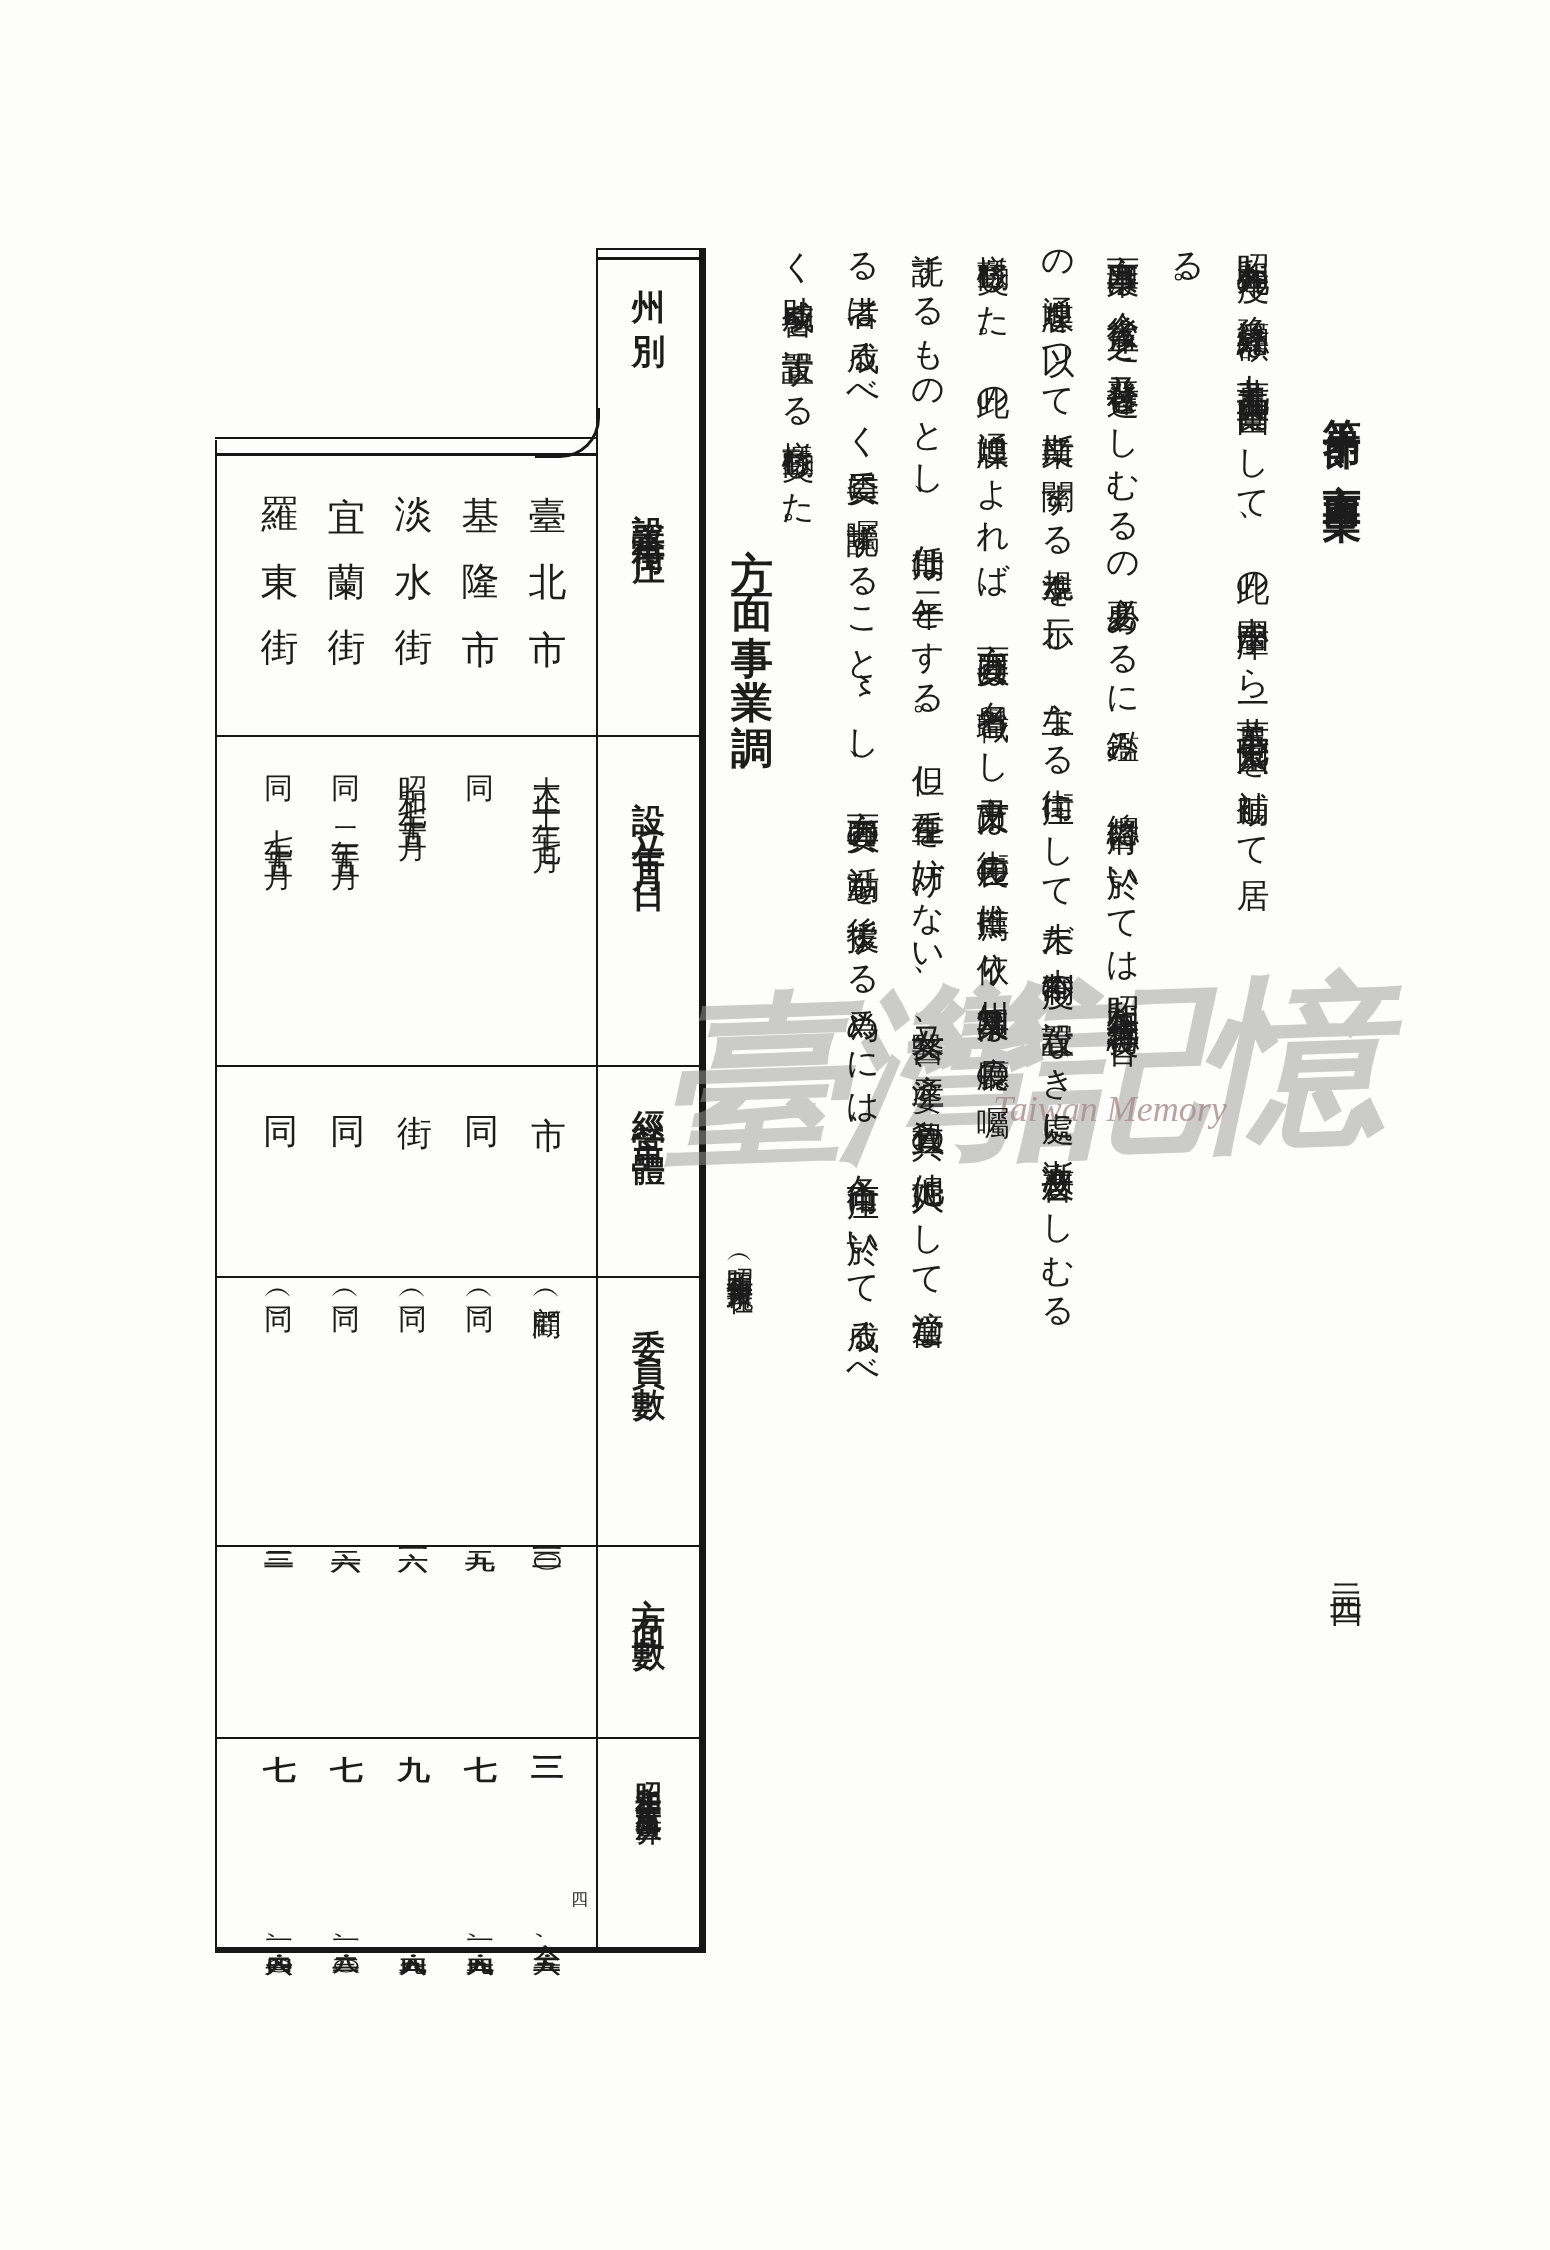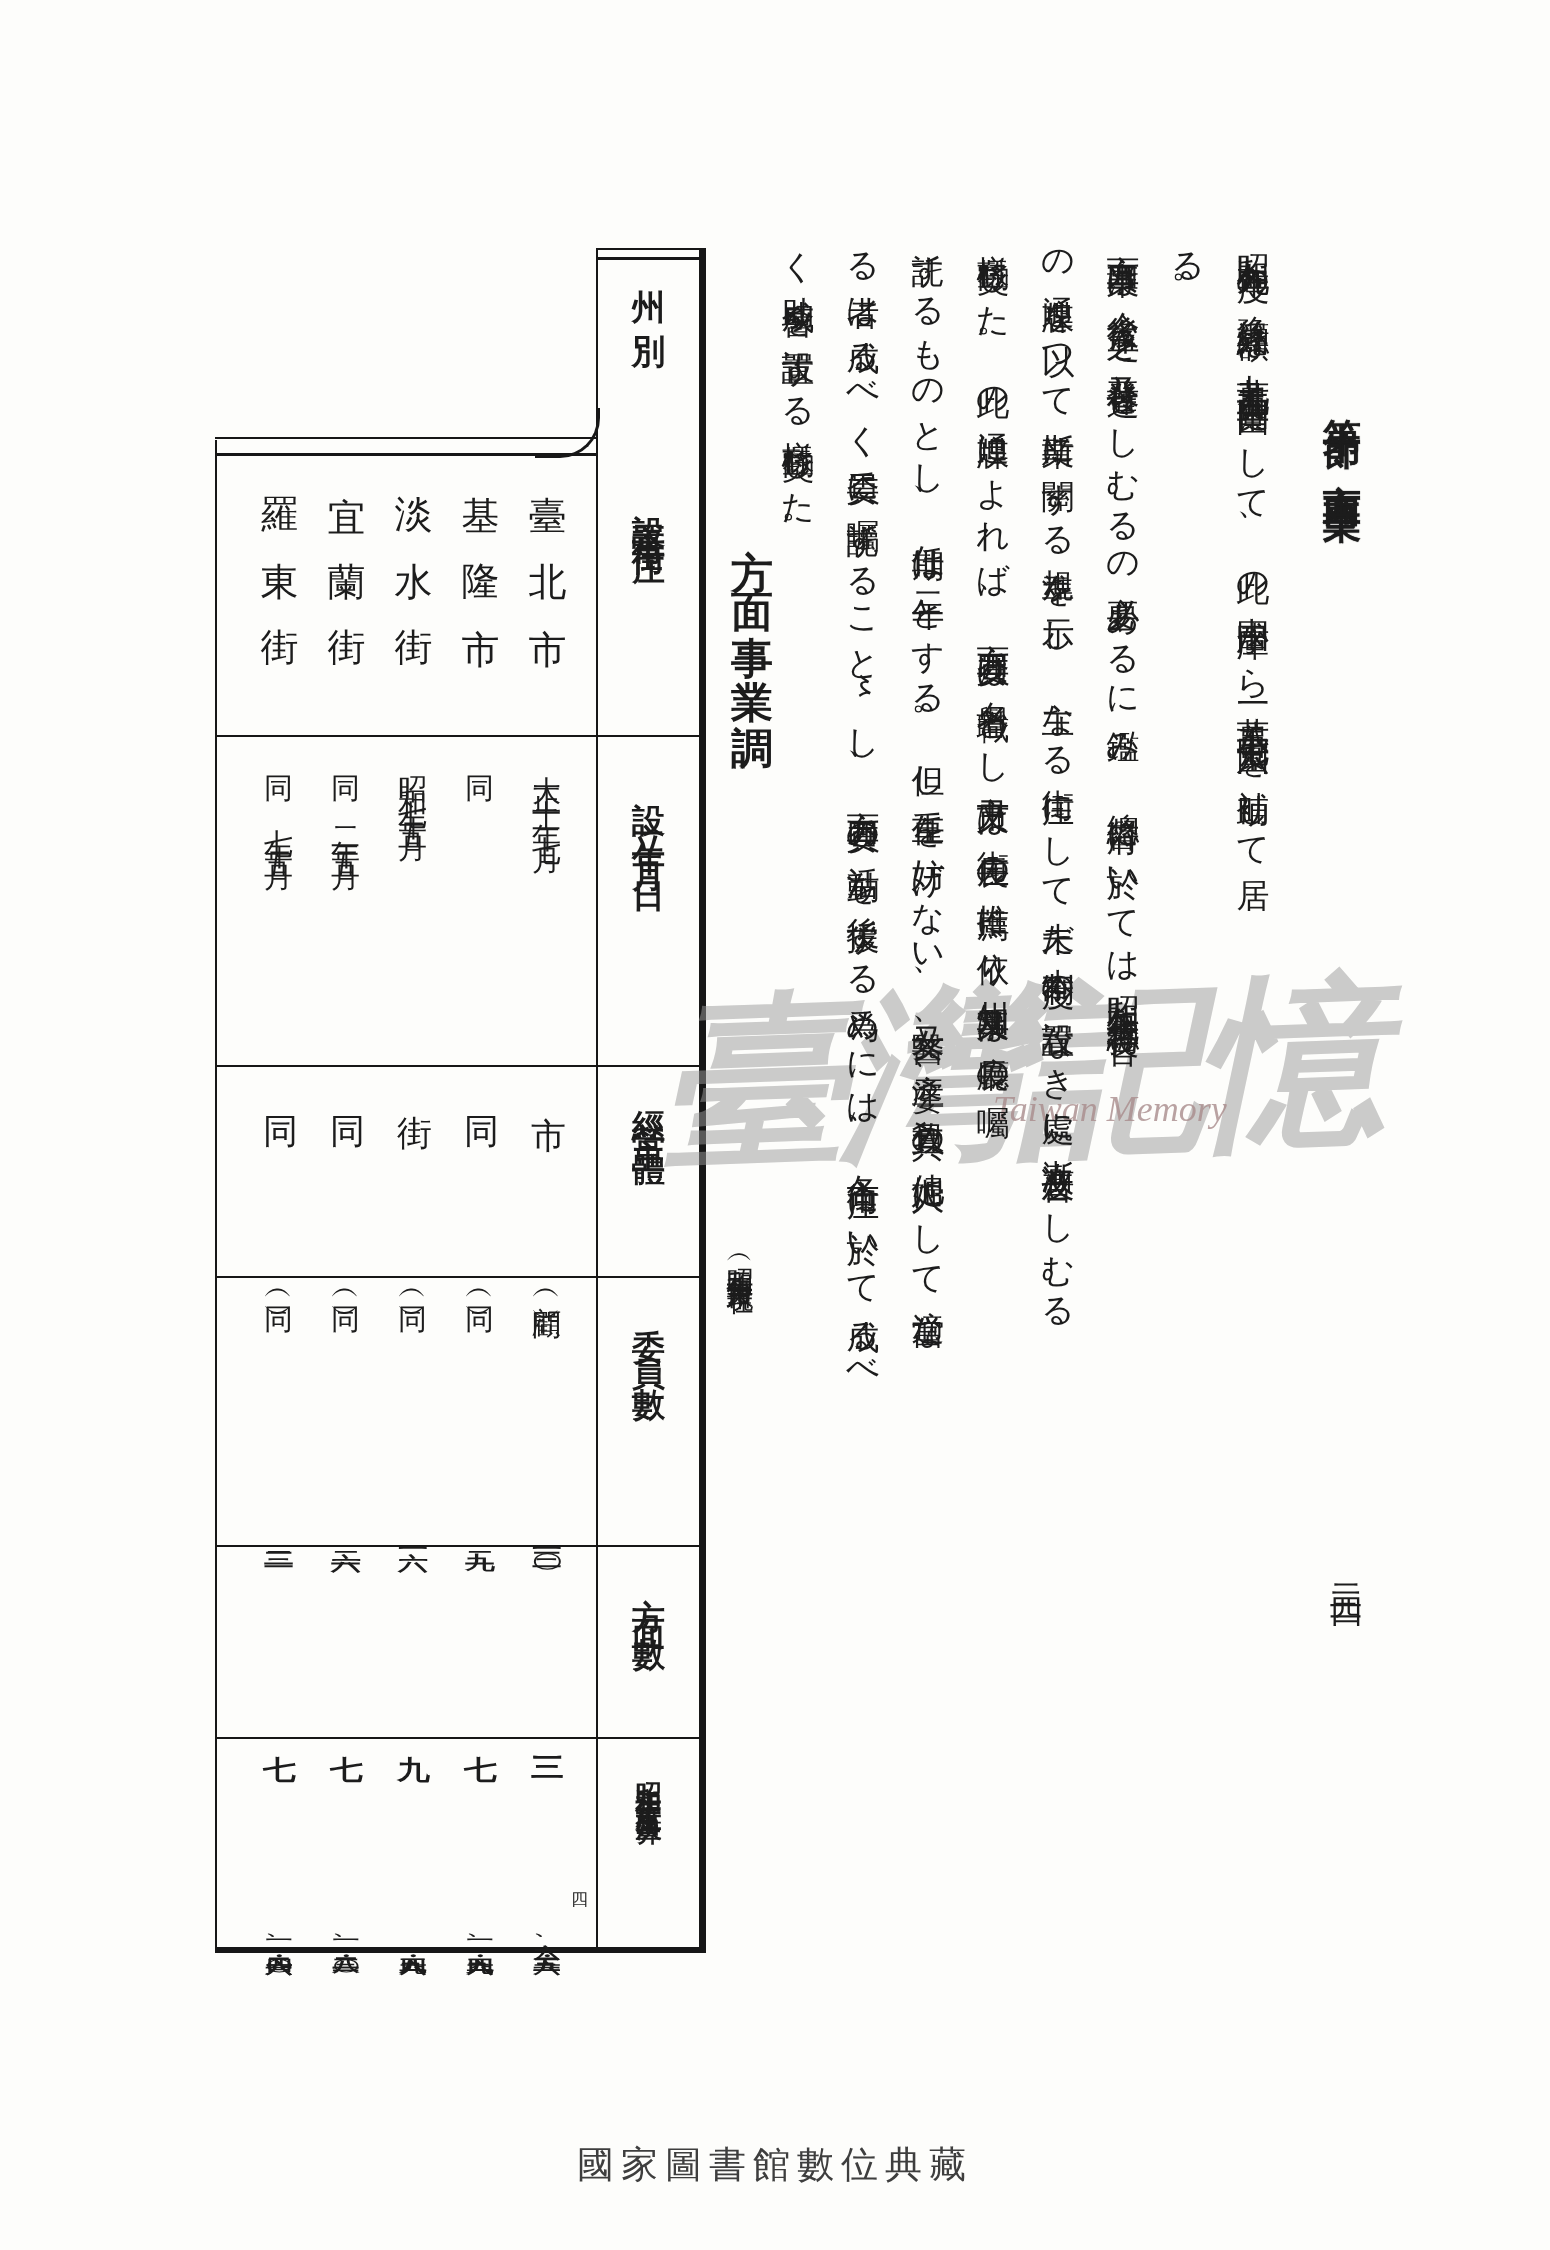--- a/index.html
+++ b/index.html
@@ -186,15 +186,14 @@
       <span class="cell c-op">同</span>
       <span class="cell c-adv">（同）</span>
       <span class="cell c-num">二三</span>
       <span class="cell c-dst">七</span>
       <span class="cell c-exp">一、二四六・六〇</span>
     </div>
 
     <span class="footnote-mark">四</span>
   </div>
 
-  <div class="abs stamp">國家圖書館數位典藏</div>
 
 </div>
 
 </body></html>

